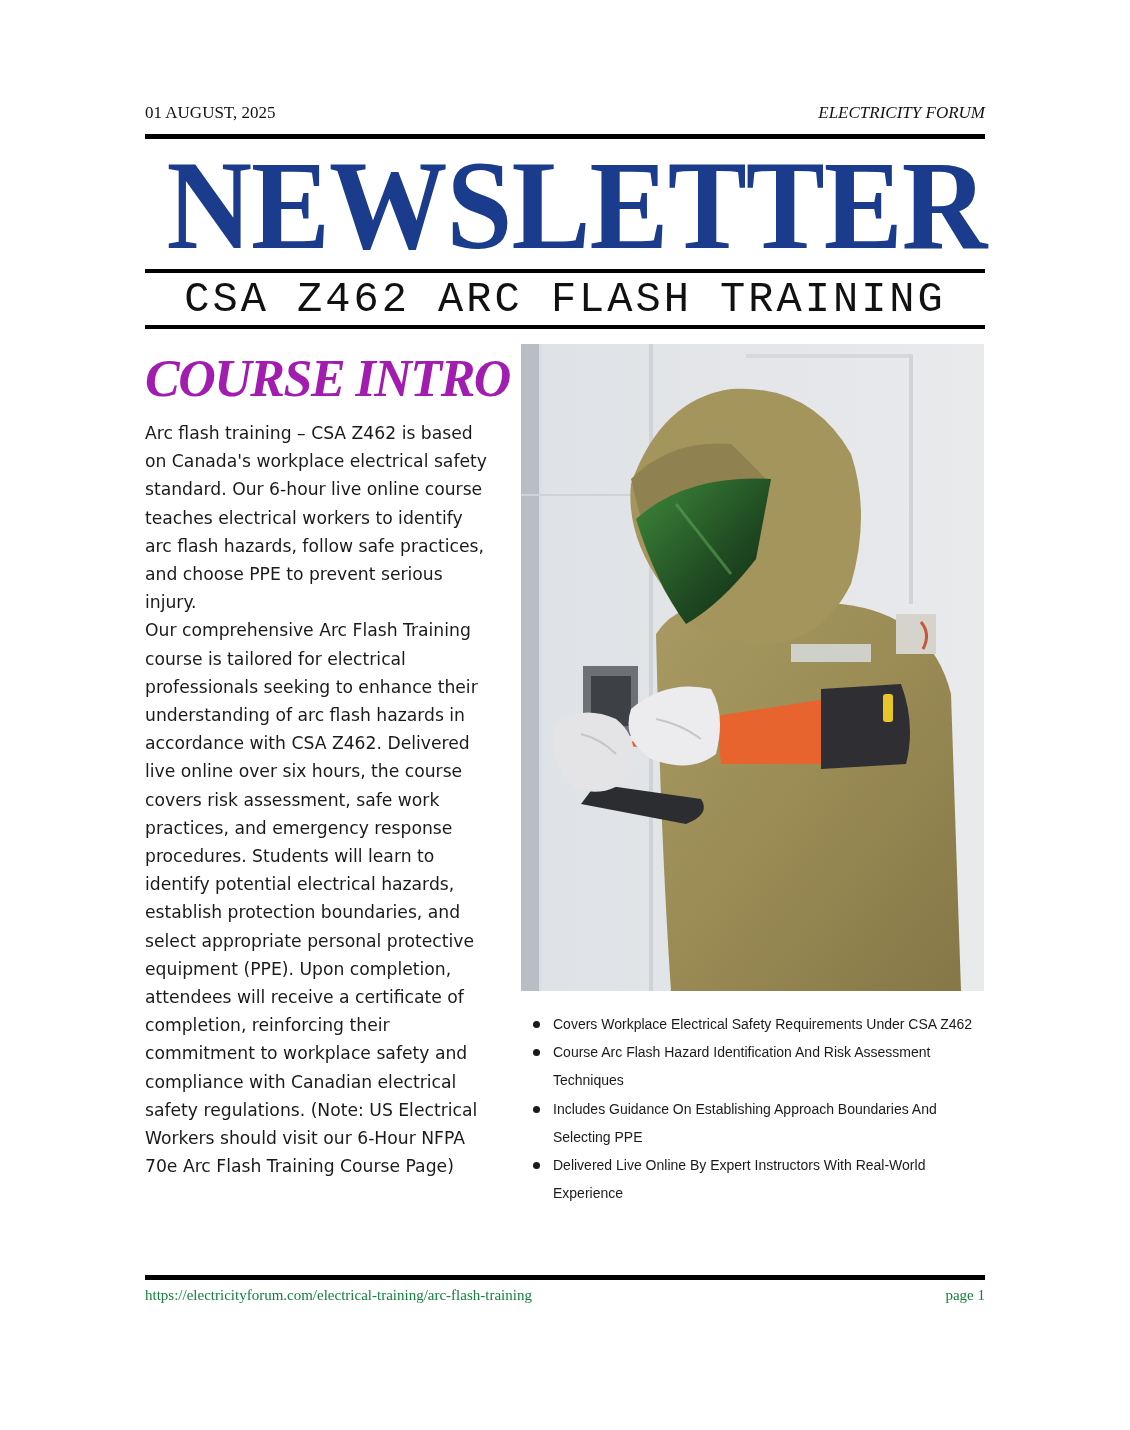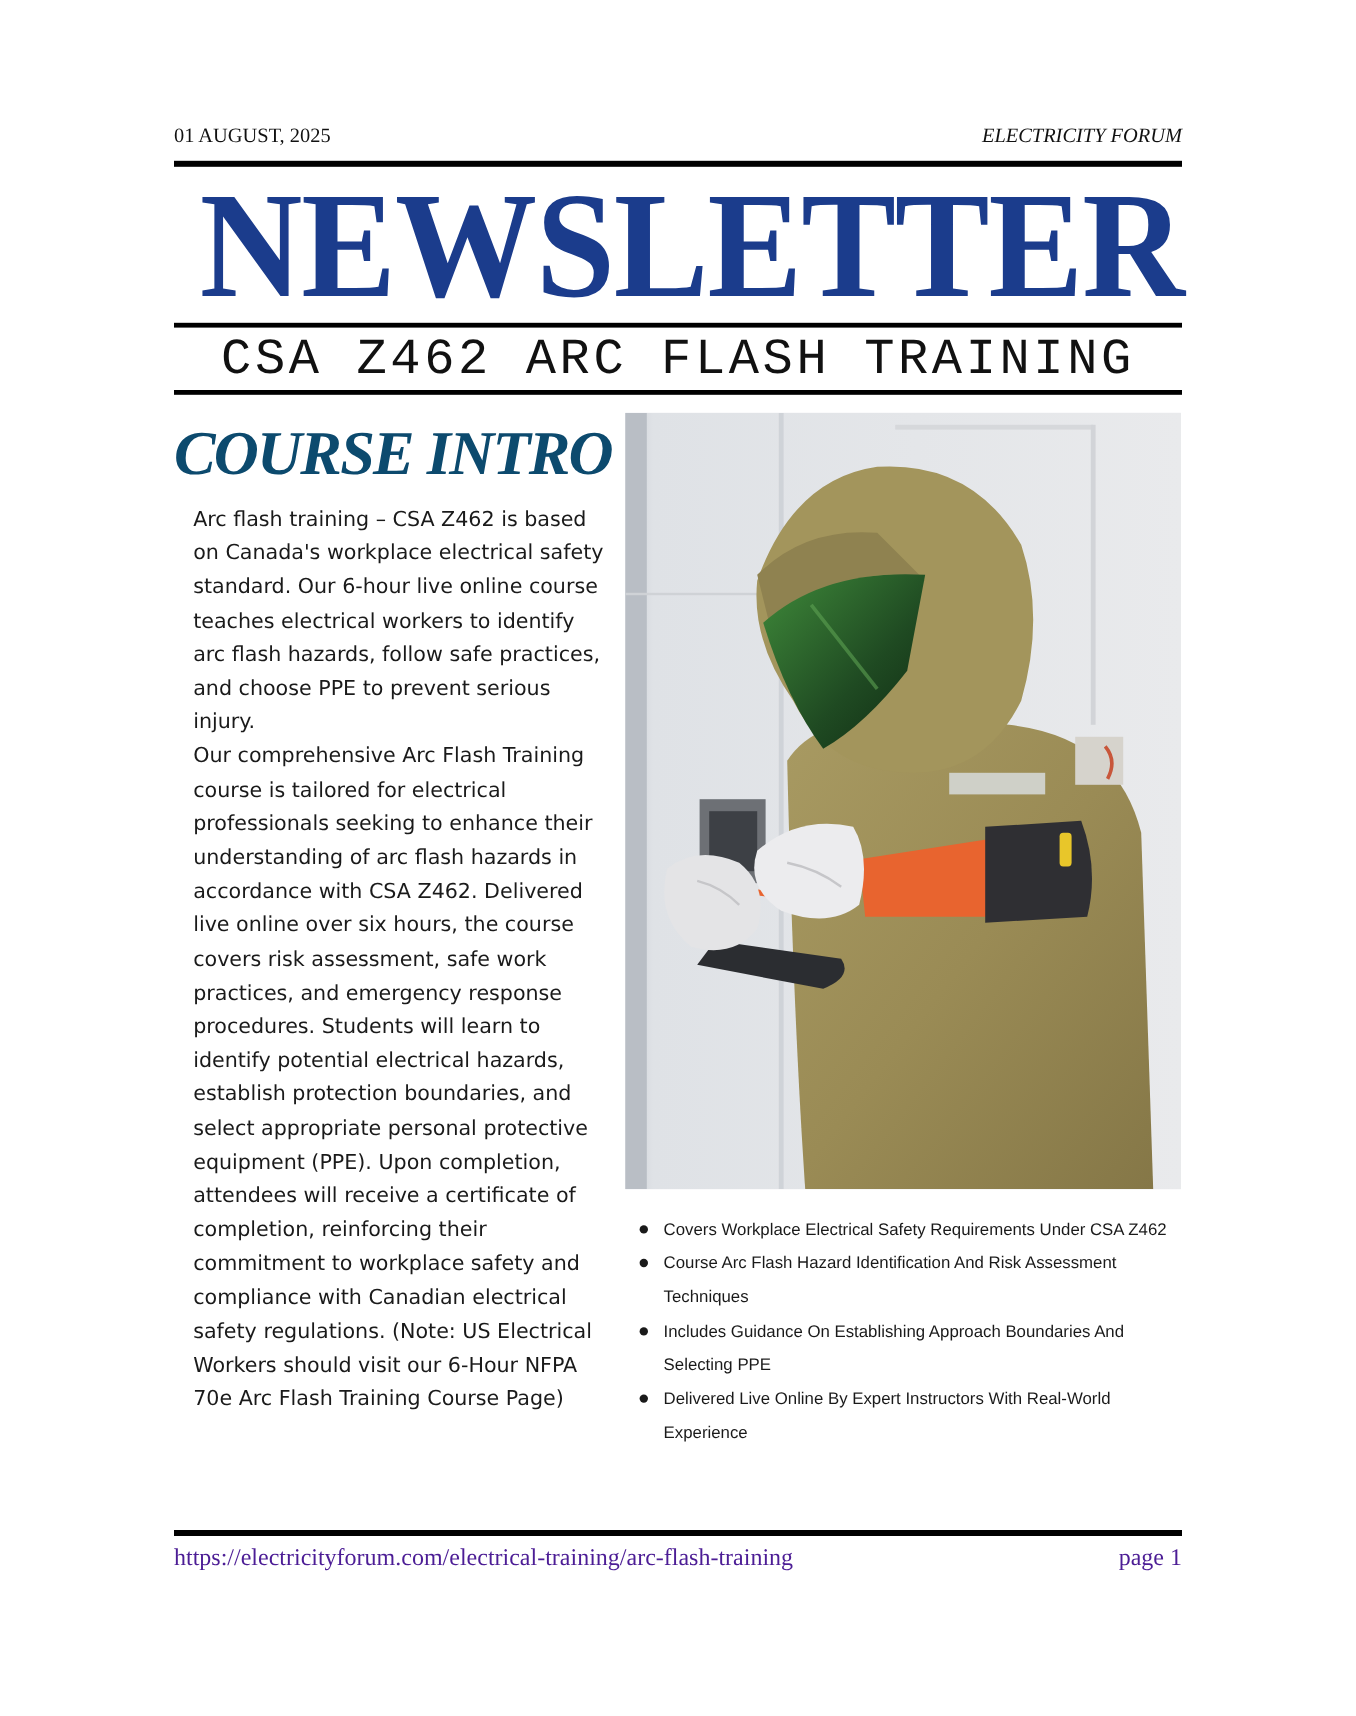--- a/index.html
+++ b/index.html
@@ -77,35 +77,34 @@
 
     .section-title {
       position: absolute;
       top: 348px;
       left: 0;
       font-family: "Liberation Serif", "DejaVu Serif", serif;
       font-style: italic;
       font-weight: bold;
       font-size: 52px;
       line-height: 62px;
-      color: #0c4a6e;
+      color: #a21caf;
       letter-spacing: -1.5px;
       white-space: nowrap;
     }
 
     .intro {
       position: absolute;
       top: 419px;
       left: 0;
       width: 345px;
       font-family: "DejaVu Sans", "Liberation Sans", sans-serif;
       font-size: 17.2px;
       line-height: 28.2px;
       color: #1a1a1a;
-      margin-left: 16px;
     }
     .intro p { margin: 0; }
 
     .photo {
       position: absolute;
       left: 376px;
       top: 344px;
       width: 463px;
       height: 647px;
       overflow: hidden;
@@ -140,22 +139,22 @@
       background: #1a1a1a;
     }
 
     .footer {
       position: absolute;
       top: 1287px;
       left: 0;
       width: 840px;
       height: 24px;
       font-family: "Liberation Serif", "DejaVu Serif", serif;
-      font-size: 20px;
-      color: #4c1d95;
+      font-size: 15px;
+      color: #15803d;
     }
     .footer .url { position: absolute; left: 0; top: 0; }
     .footer .pagenum { position: absolute; right: 0; top: 0; }
   </style>
 </head>
 <body>
 
 <div class="page">
 
   <div class="topbar">

